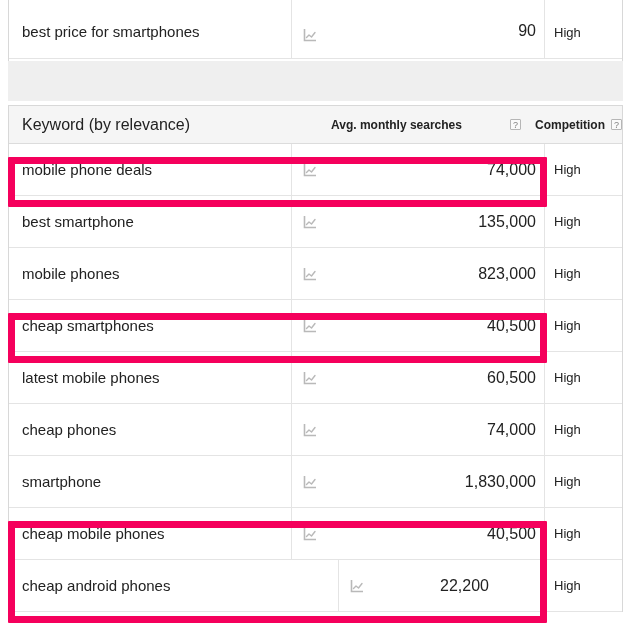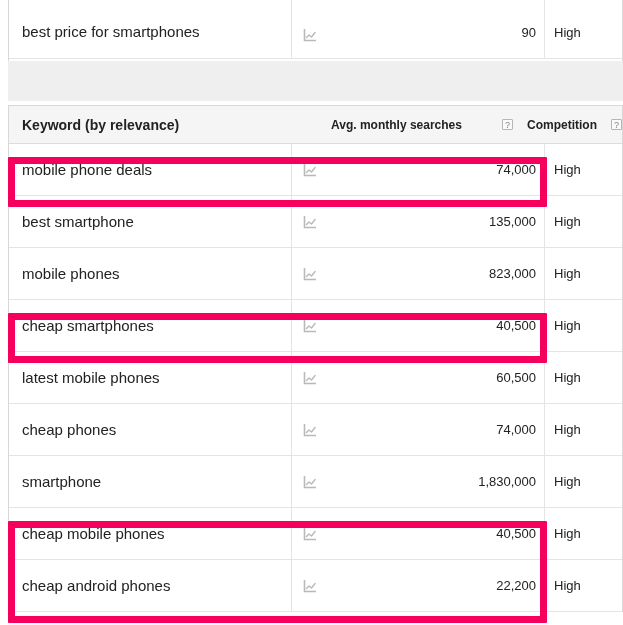--- a/index.html
+++ b/index.html
@@ -26,21 +26,21 @@
 
   .row{
     position:relative;
     height:52px;
     display:flex;
     align-items:center;
     border-bottom:1px solid #e4e4e4;
     box-sizing:border-box;
     background:#ffffff;
   }
-  .row:last-child{border-bottom:1px solid #e4e4e4;}
+  .row:last-child{border-bottom:1px solid #e4e4e4;gap:47px;}
 
   .c-keyword{
     width:282px;
     flex:0 0 282px;
     padding-left:13px;
     box-sizing:border-box;
     color:#222222;
     font-size:15px;
     white-space:nowrap;
     overflow:hidden;
@@ -53,21 +53,21 @@
     display:flex;
     align-items:center;
     padding-left:11px;
     box-sizing:border-box;
   }
   .c-searches{
     flex:1 1 auto;
     text-align:right;
     padding-right:8px;
     box-sizing:border-box;
-    font-size:13px;
+    font-size:16px;
     color:#222222;
     white-space:nowrap;
   }
   .c-competition{
     width:78px;
     flex:0 0 78px;
     border-left:1px solid #e4e4e4;
     height:100%;
     display:flex;
     align-items:center;
@@ -82,30 +82,30 @@
     height:38px;
     background:#f5f5f5;
     border-bottom:1px solid #dcdcdc;
     display:flex;
     align-items:center;
     font-weight:bold;
     font-size:12px;
     color:#222222;
     box-sizing:border-box;
   }
-  .header-row .c-keyword{font-weight:bold;font-size:14px;}
+  .header-row .c-keyword{font-weight:normal;font-size:16px;}
   .header-row .c-chart{border-left:none;}
   .header-row .c-searches{
     font-weight:bold;font-size:12px;
     display:flex;align-items:center;justify-content:space-between;
     gap:5px;padding-right:6px;
   }
   .header-row .c-competition{
     border-left:none;font-weight:bold;font-size:12px;
-    gap:14px;width:auto;flex:0 0 auto;padding-left:8px;
+    gap:6px;width:auto;flex:0 0 auto;padding-left:8px;
   }
 
   .help-icon{
     display:inline-block;
     width:11px;height:11px;
     line-height:10px;
     text-align:center;
     border:1px solid #b6b6b6;
     background:#fafafa;
     color:#808080;

